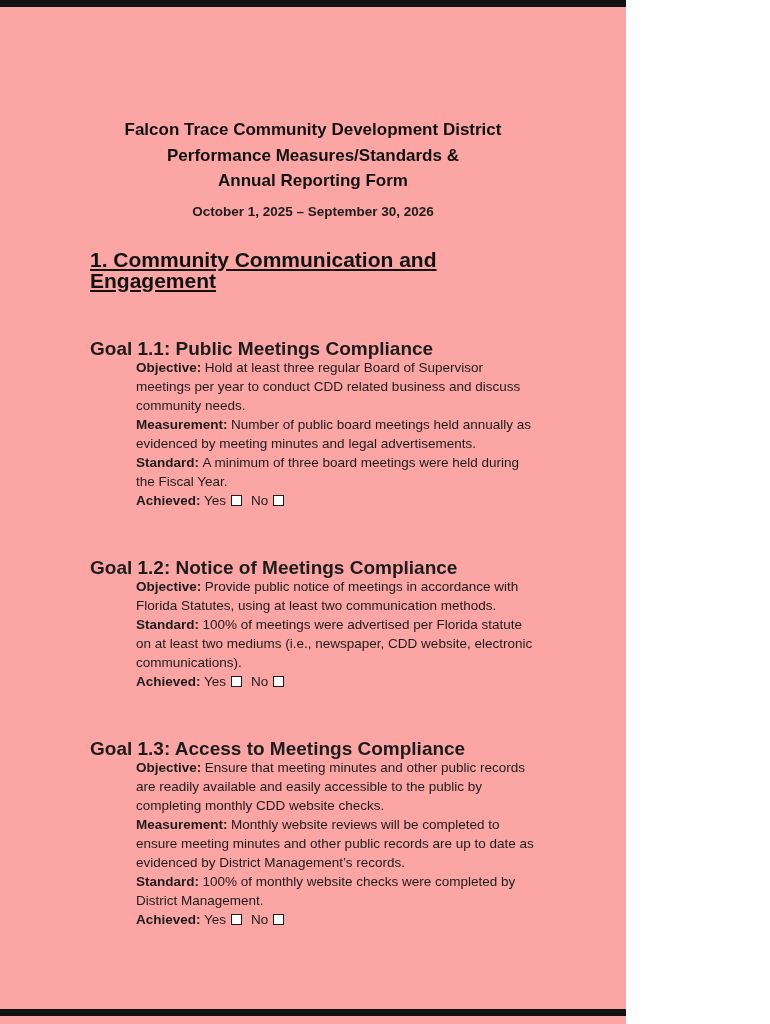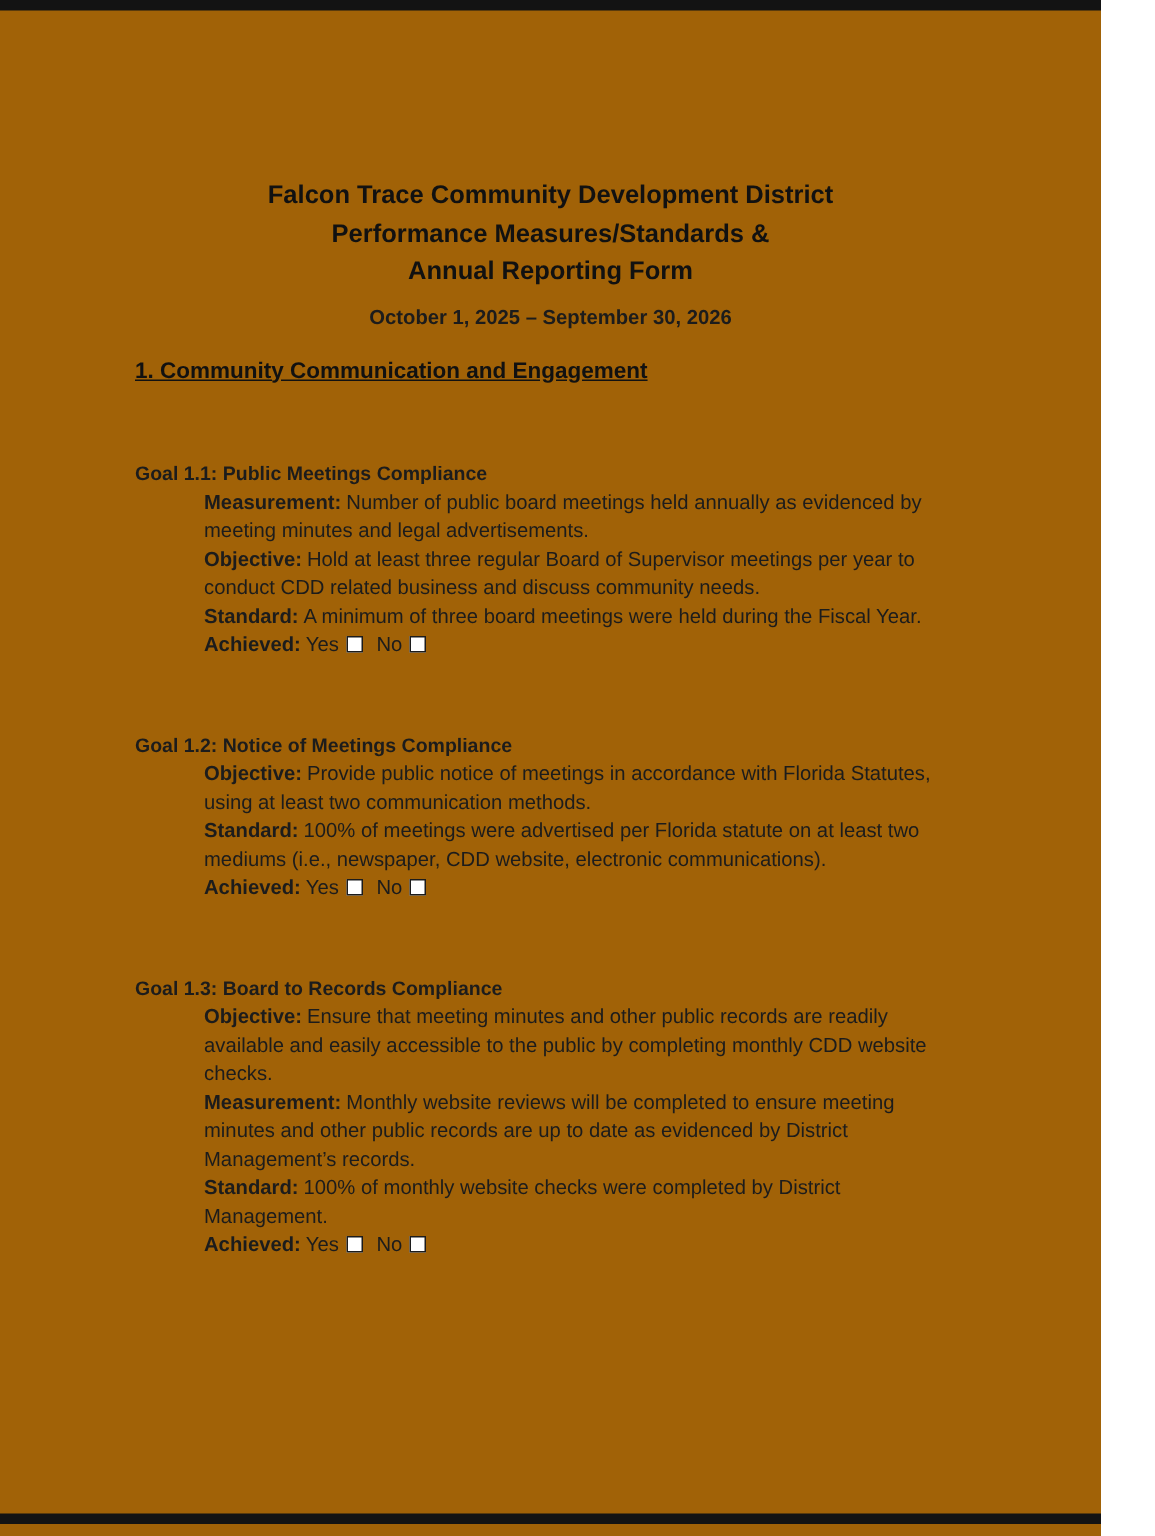--- a/index.html
+++ b/index.html
@@ -1,21 +1,21 @@
 <!DOCTYPE html>
 <html><head>
 <meta charset="utf-8">
 <style>
   * { margin: 0; padding: 0; box-sizing: border-box; }
   html, body { background: #ffffff; }
   .page {
     position: relative;
-    width: 734px;
+    width: 626px;
     height: 1024px;
-    background: #a16207;
+    background: #fca5a5;
     font-family: "Liberation Sans", "DejaVu Sans", sans-serif;
     color: #1c1c1c;
     overflow: hidden;
   }
   .edge { position: absolute; left: 0; width: 100%; background: #131313; }
   .edge-top { top: 0; height: 7px; }
   .edge-bottom { bottom: 8px; height: 7px; }
   .content { padding: 117px 90px 0 90px; }
   .doc-title {
     text-align: center;
@@ -26,29 +26,29 @@
   }
   .report-period {
     text-align: center;
     font-weight: bold;
     font-size: 13.5px;
     line-height: 19px;
     margin-top: 8px;
   }
   .section-heading {
     font-weight: bold;
-    font-size: 15px;
+    font-size: 21px;
     line-height: 21px;
     text-decoration: underline;
-    margin-top: 16px;
+    margin-top: 28px;
     color: #111111;
   }
   .goal { margin-top: 37px; }
   .goal.first { margin-top: 7px; }
-  .goal-title { font-weight: bold; font-size: 13px; line-height: 19px; margin-top: 48px; }
+  .goal-title { font-weight: bold; font-size: 19px; line-height: 19px; margin-top: 48px; }
   .goal-items { padding-left: 46px; max-width: 556px; }
   .item { font-size: 13.5px; line-height: 19px; }
   .lbl { font-weight: bold; margin-right: 0.25em; }
   .checkbox {
     display: inline-block;
     width: 11px;
     height: 11px;
     border: 1.3px solid #1c1c1c;
     vertical-align: -1px;
     margin-left: 5px;
@@ -70,38 +70,38 @@
       <div>Annual Reporting Form</div>
     </div>
 
     <div class="report-period">October 1, 2025 – September 30, 2026</div>
 
     <div class="section-heading">1. Community Communication and Engagement</div>
 
     <div class="goal first">
       <div class="goal-title">Goal 1.1: Public Meetings Compliance</div>
       <div class="goal-items">
+        <p class="item"><span class="lbl">Objective:</span><span>Hold at least three regular Board of Supervisor meetings per year to conduct CDD related business and discuss community needs.</span></p>
         <p class="item"><span class="lbl">Measurement:</span><span>Number of public board meetings held annually as evidenced by meeting minutes and legal advertisements.</span></p>
-        <p class="item"><span class="lbl">Objective:</span><span>Hold at least three regular Board of Supervisor meetings per year to conduct CDD related business and discuss community needs.</span></p>
         <p class="item"><span class="lbl">Standard:</span><span>A minimum of three board meetings were held during the Fiscal Year.</span></p>
         <p class="item"><span class="lbl">Achieved:</span><span>Yes</span><span class="checkbox yes"></span><span>No</span><span class="checkbox"></span></p>
       </div>
     </div>
 
     <div class="goal">
       <div class="goal-title">Goal 1.2: Notice of Meetings Compliance</div>
       <div class="goal-items">
         <p class="item"><span class="lbl">Objective:</span><span>Provide public notice of meetings in accordance with Florida Statutes, using at least two communication methods.</span></p>
         <p class="item"><span class="lbl">Standard:</span><span>100% of meetings were advertised per Florida statute on at least two mediums (i.e., newspaper, CDD website, electronic communications).</span></p>
         <p class="item"><span class="lbl">Achieved:</span><span>Yes</span><span class="checkbox yes"></span><span>No</span><span class="checkbox"></span></p>
       </div>
     </div>
 
     <div class="goal">
-      <div class="goal-title">Goal 1.3: Board to Records Compliance</div>
+      <div class="goal-title">Goal 1.3: Access to Meetings Compliance</div>
       <div class="goal-items">
         <p class="item"><span class="lbl">Objective:</span><span>Ensure that meeting minutes and other public records are readily available and easily accessible to the public by completing monthly CDD website checks.</span></p>
         <p class="item"><span class="lbl">Measurement:</span><span>Monthly website reviews will be completed to ensure meeting minutes and other public records are up to date as evidenced by District Management’s records.</span></p>
         <p class="item"><span class="lbl">Standard:</span><span>100% of monthly website checks were completed by District Management.</span></p>
         <p class="item"><span class="lbl">Achieved:</span><span>Yes</span><span class="checkbox yes"></span><span>No</span><span class="checkbox"></span></p>
       </div>
     </div>
 
   </div>
 

